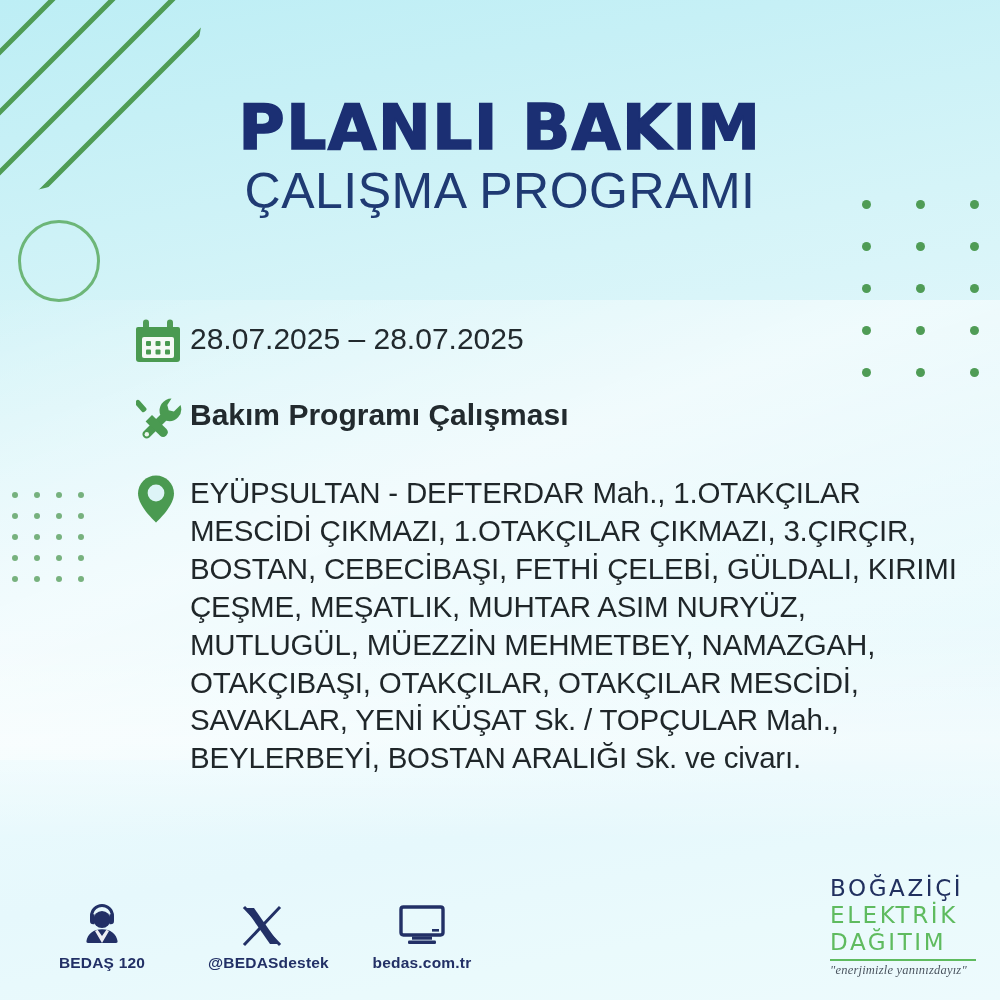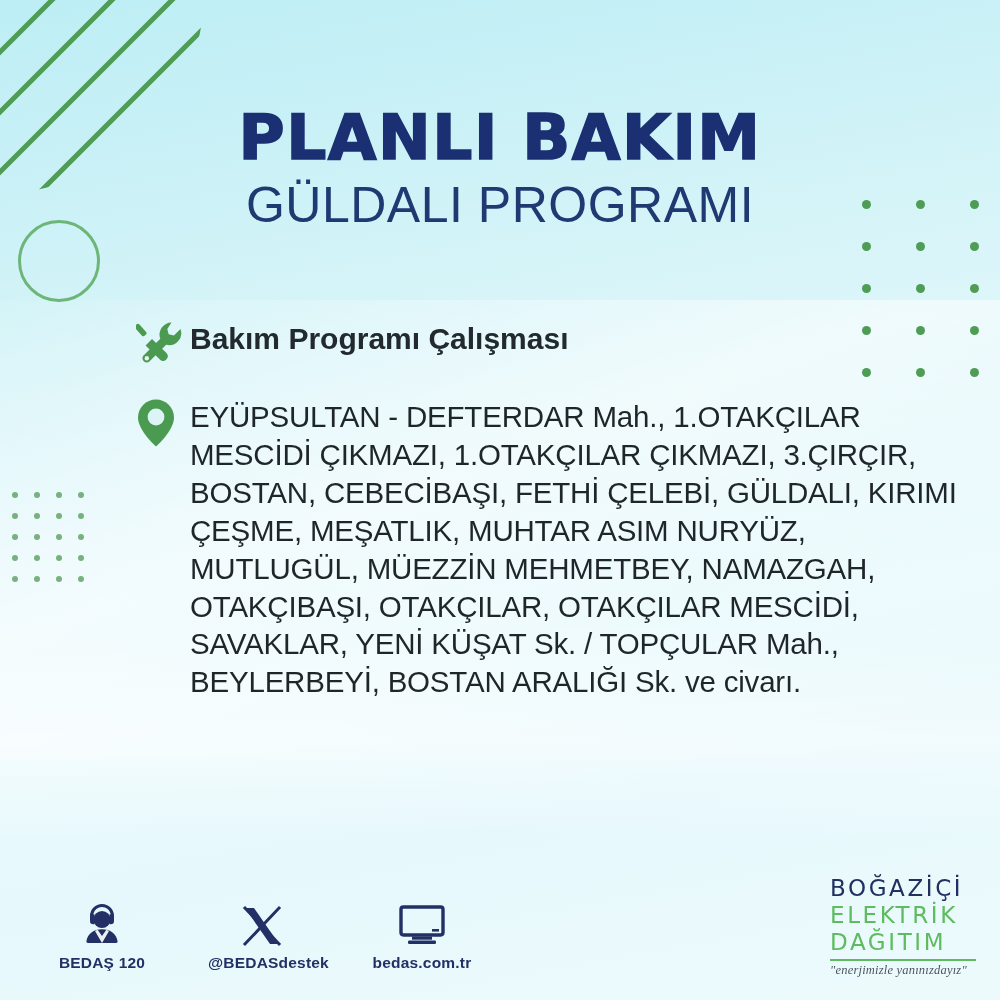--- a/index.html
+++ b/index.html
@@ -104,21 +104,21 @@
     width: 1000px;
     text-align: center;
   }
   .title-main {
     font-family: "DejaVu Sans", sans-serif;
     font-weight: 700;
     font-size: 63px;
     letter-spacing: 1.5px;
     color: #1b2f73;
     line-height: 1.0;
-    margin: 10px;
+    margin: 0;
     -webkit-text-stroke: 1.6px #1b2f73;
   }
   .title-sub {
     font-family: "Liberation Sans", sans-serif;
     font-weight: 400;
     font-size: 50px;
     letter-spacing: 0.5px;
     color: #1f3a73;
     line-height: 1.05;
     margin: 6px 0 0 0;
@@ -297,25 +297,44 @@
       <i></i>
       <i></i>
     <i></i>
       <i></i>
       <i></i>
       <i></i>
   </div>
 
   <div class="titles">
     <h1 class="title-main">PLANLI BAKIM</h1>
-    <h2 class="title-sub">GÜLDALI PROGRAMI</h2>
+    <h2 class="title-sub">ÇALIŞMA PROGRAMI</h2>
   </div>
 
   <div class="info">
 
+    <div class="row" id="row-date">
+      <span class="ico">
+        <svg width="44" height="46" viewBox="0 0 44 46" aria-hidden="true">
+          <rect x="7" y="1.5" width="6" height="12" rx="3" fill="#4f9c56"></rect>
+          <rect x="31" y="1.5" width="6" height="12" rx="3" fill="#4f9c56"></rect>
+          <path d="M2,9 h40 a2,2 0 0 1 2,2 v30 a3,3 0 0 1 -3,3 h-38 a3,3 0 0 1 -3,-3 v-30 a2,2 0 0 1 2,-2 z" fill="#4a9a51"></path>
+          <rect x="6" y="19" width="32" height="21" rx="2" fill="#ffffff" opacity="0.95"></rect>
+          <g fill="#4a9a51">
+            <rect x="10" y="23" width="5" height="5" rx="1"></rect>
+            <rect x="19.5" y="23" width="5" height="5" rx="1"></rect>
+            <rect x="29" y="23" width="5" height="5" rx="1"></rect>
+            <rect x="10" y="31.5" width="5" height="5" rx="1"></rect>
+            <rect x="19.5" y="31.5" width="5" height="5" rx="1"></rect>
+            <rect x="29" y="31.5" width="5" height="5" rx="1"></rect>
+          </g>
+        </svg>
+      </span>
+      <span class="txt">28.07.2025 – 28.07.2025</span>
+    </div>
 
 
     <div class="row" id="row-work">
       <span class="ico">
         <svg width="46" height="46" viewBox="0 0 46 46" aria-hidden="true">
           <g fill="#4a9a51">
             <path d="M35.5,4.5 a12,12 0 0 0 -11.2,16.3 L7.5,37.6 a4.2,4.2 0 0 0 5.9,5.9 L30.2,26.7 A12,12 0 0 0 44.5,11 l-6.6,6.6 -5.2,-1.4 -1.4,-5.2 z"></path>
             <circle cx="10.8" cy="40.2" r="2.2" fill="#ffffff" opacity="0.9"></circle>
           </g>
           <g fill="#4a9a51">

